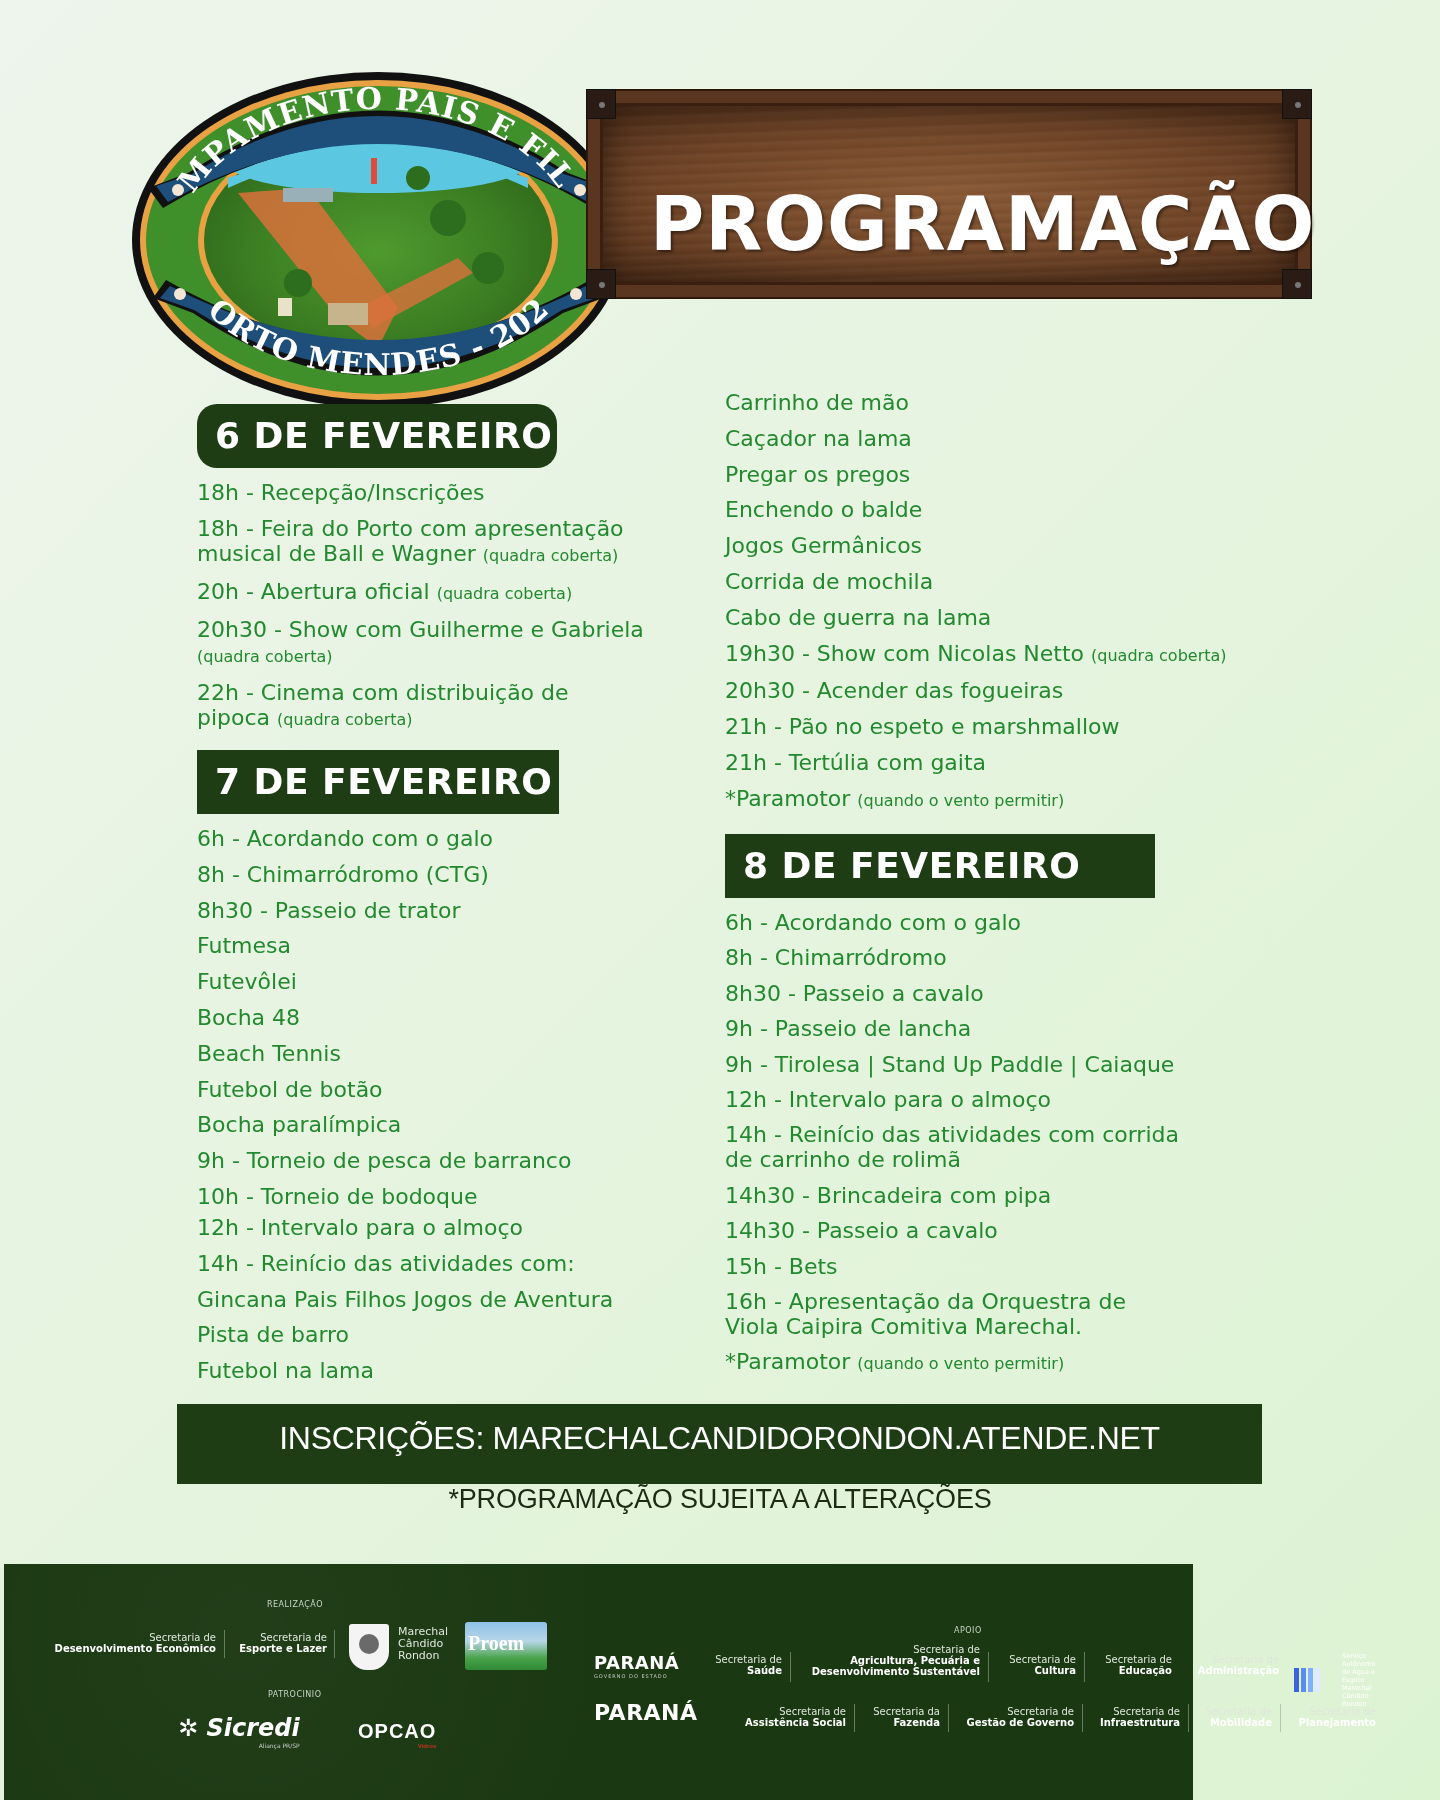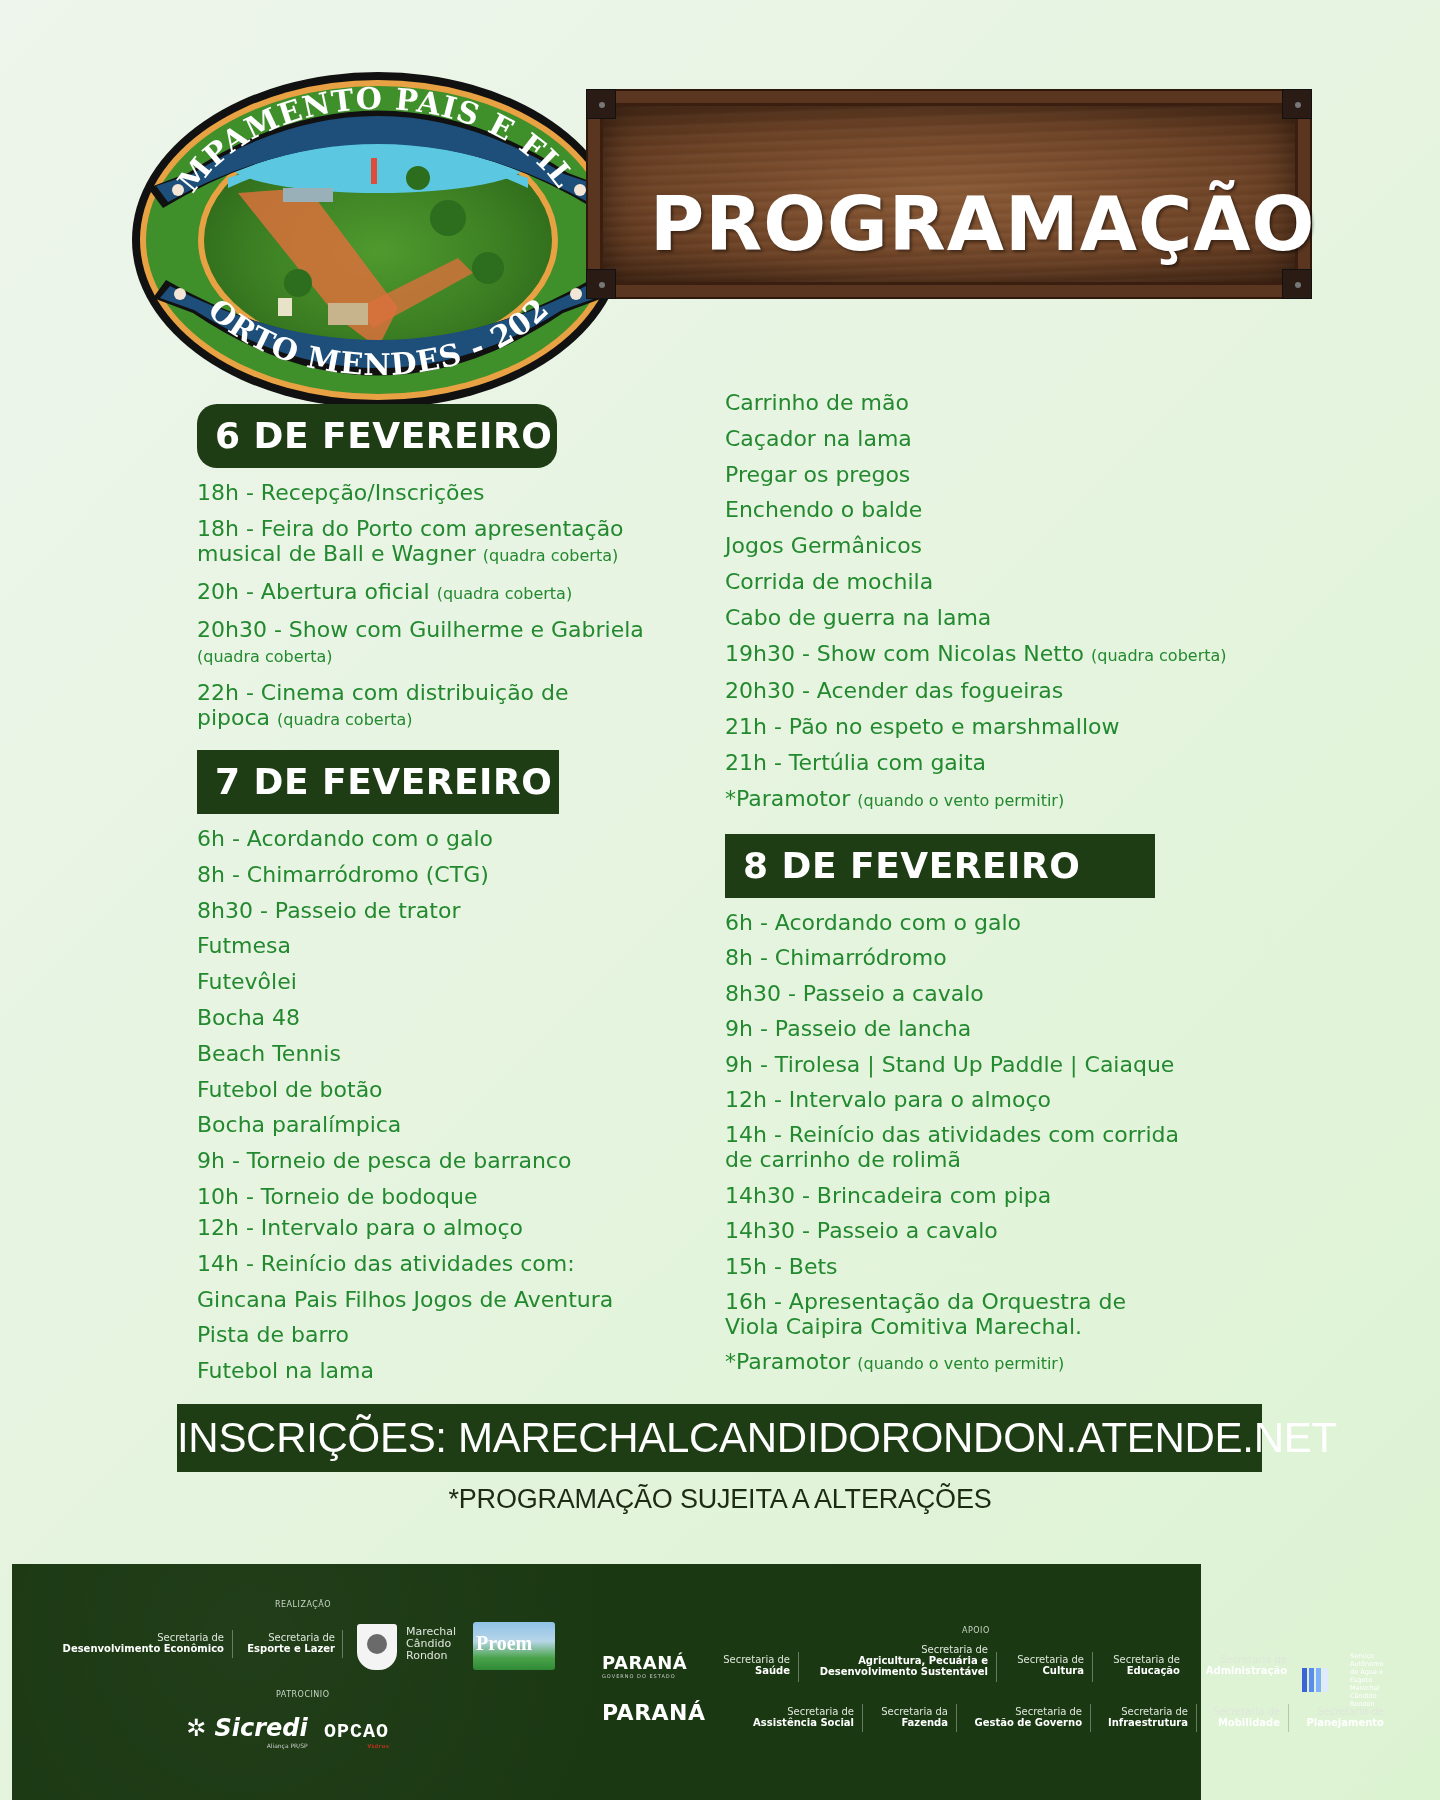--- a/index.html
+++ b/index.html
@@ -71,35 +71,35 @@
   .list-7 { left: 197px; top: 826px; }
   .list-7 li { margin-bottom: 10.8px; }
   .list-7 li.tight { margin-bottom: 6px; }
   .list-7r { left: 725px; top: 390px; }
   .list-7r li { margin-bottom: 10.8px; }
   .list-8 { left: 725px; top: 910px; }
   .list-8 li { margin-bottom: 10.4px; }
 
   
   .signup-bar {
-    left: 177px; top: 1404px; width: 1085px; height: 68px;
+    left: 177px; top: 1404px; width: 1085px; height: 80px;
     background: #1e3d14; color: #ffffff;
     font-family: "Liberation Sans", sans-serif;
-    font-size: 42px; line-height: 68px; text-align: center;
+    font-size: 32px; line-height: 68px; text-align: center;
     white-space: nowrap; letter-spacing: -0.3px;
   }
   .disclaimer {
     left: 0; width: 1440px; top: 1484px; text-align: center;
     font-family: "Liberation Sans", sans-serif; font-size: 27px;
     color: #1d2a14; letter-spacing: -0.2px;
   }
 
   
   .footer {
-    left: 12px; top: 1564px; width: 1189px; height: 236px;
+    left: 4px; top: 1564px; width: 1189px; height: 236px;
     background:
       radial-gradient(circle at 20% 30%, rgba(255,255,255,0.03), transparent 40%),
       #1a3812;
     color: #e8efe6;
     font-family: "DejaVu Sans", sans-serif;
   }
   .f-label { position: absolute; font-size: 8px; letter-spacing: 0.5px; color: #c9d4c6; }
   .f-sec { position: absolute; font-size: 10px; line-height: 11px; text-align: right; color: #dfe6dc; white-space: nowrap; }
   .f-sec b { font-weight: bold; color: #ffffff; display: block; }
   .f-div { position: absolute; width: 1px; background: #9aa896; opacity: 0.6; }
@@ -113,21 +113,21 @@
   }
   .mcr { position: absolute; font-size: 11px; line-height: 12px; color: #dfe6dc; }
   .proem {
     position: absolute; width: 82px; height: 48px; border-radius: 3px;
     background: linear-gradient(180deg, #8fc2e8 0%, #b7d6e8 40%, #4aa34a 75%, #2f8a36 100%);
     color: #fff; font-weight: bold; font-size: 20px; padding: 10px 0 0 3px;
     font-family: "Liberation Serif", serif;
   }
   .sicredi { position: absolute; font-size: 24px; font-style: italic; font-weight: bold; color: #ffffff; }
   .sicredi .sub { display: block; font-size: 6px; font-style: normal; font-weight: normal; text-align: right; color: #ccc; }
-  .opcao { position: absolute; font-size: 20px; font-weight: bold; color: #ffffff; letter-spacing: 1px; font-family: Liberation Mono, monospace; }
+  .opcao { position: absolute; font-size: 20px; font-weight: bold; color: #ffffff; letter-spacing: 1px; font-family: Liberation Sans, sans-serif; margin-left: 42px; }
   .opcao .sub { display: block; font-size: 6px; color: #c8321e; text-align: right; letter-spacing: 0; }
   .parana { position: absolute; font-size: 18px; font-weight: bold; color: #ffffff; letter-spacing: 0.5px; }
   .parana .sub { display: block; font-size: 5px; font-weight: normal; color: #ccc; letter-spacing: 1px; }
   .saae { position: absolute; display: flex; align-items: center; gap: 22px; }
   .saae .bars { display: flex; gap: 2px; }
   .saae .bars span { width: 5px; height: 24px; background: #3a64d8; display: block; }
   .saae .bars span:nth-child(2) { background: #5a8cf0; }
   .saae .bars span:nth-child(3) { background: #7fb0ff; }
   .saae .bars span:nth-child(4) { background: #dfe9ff; }
   .saae .txt { font-size: 6.5px; line-height: 8px; color: #ffffff; }

